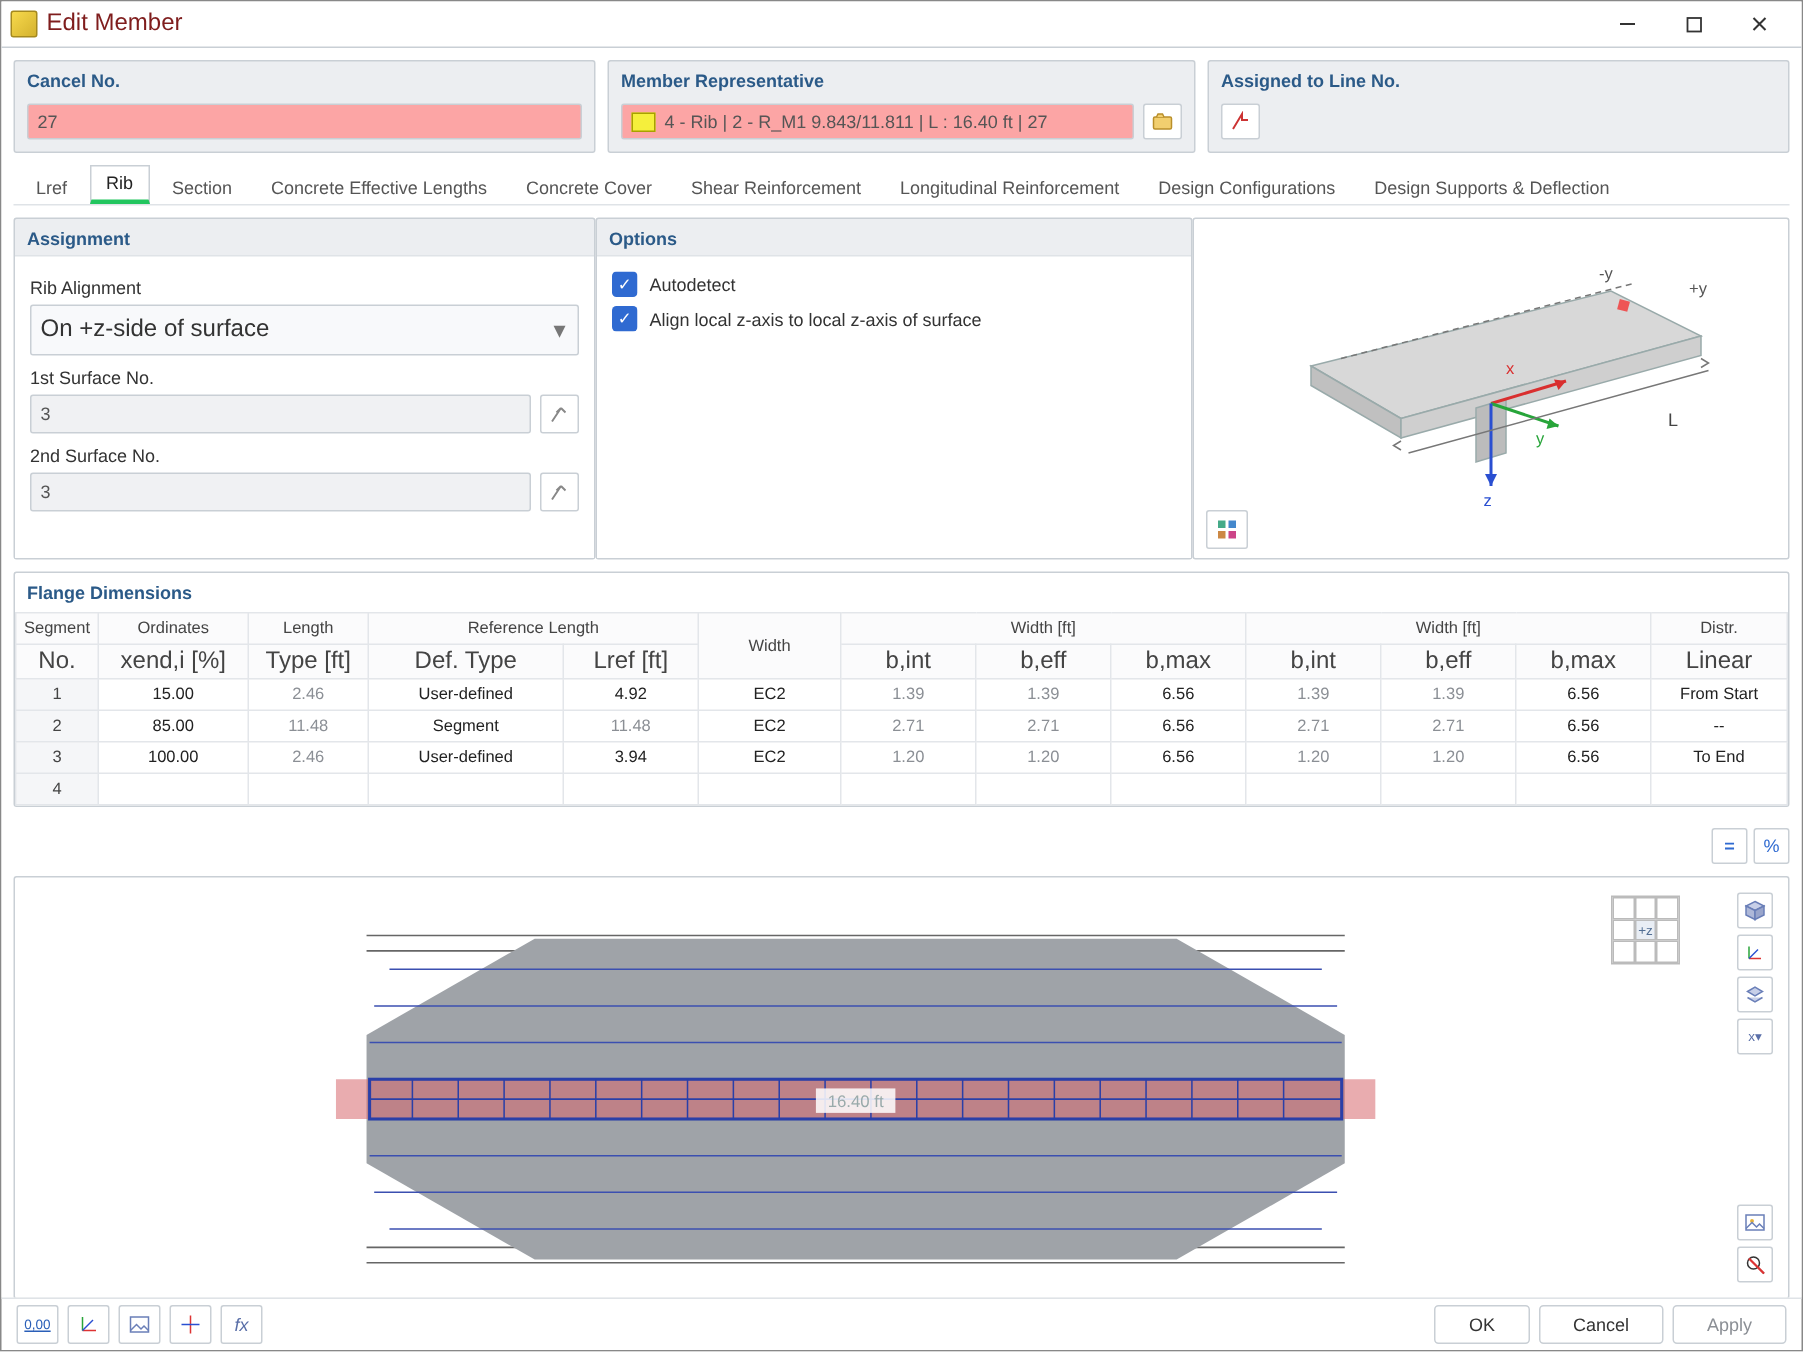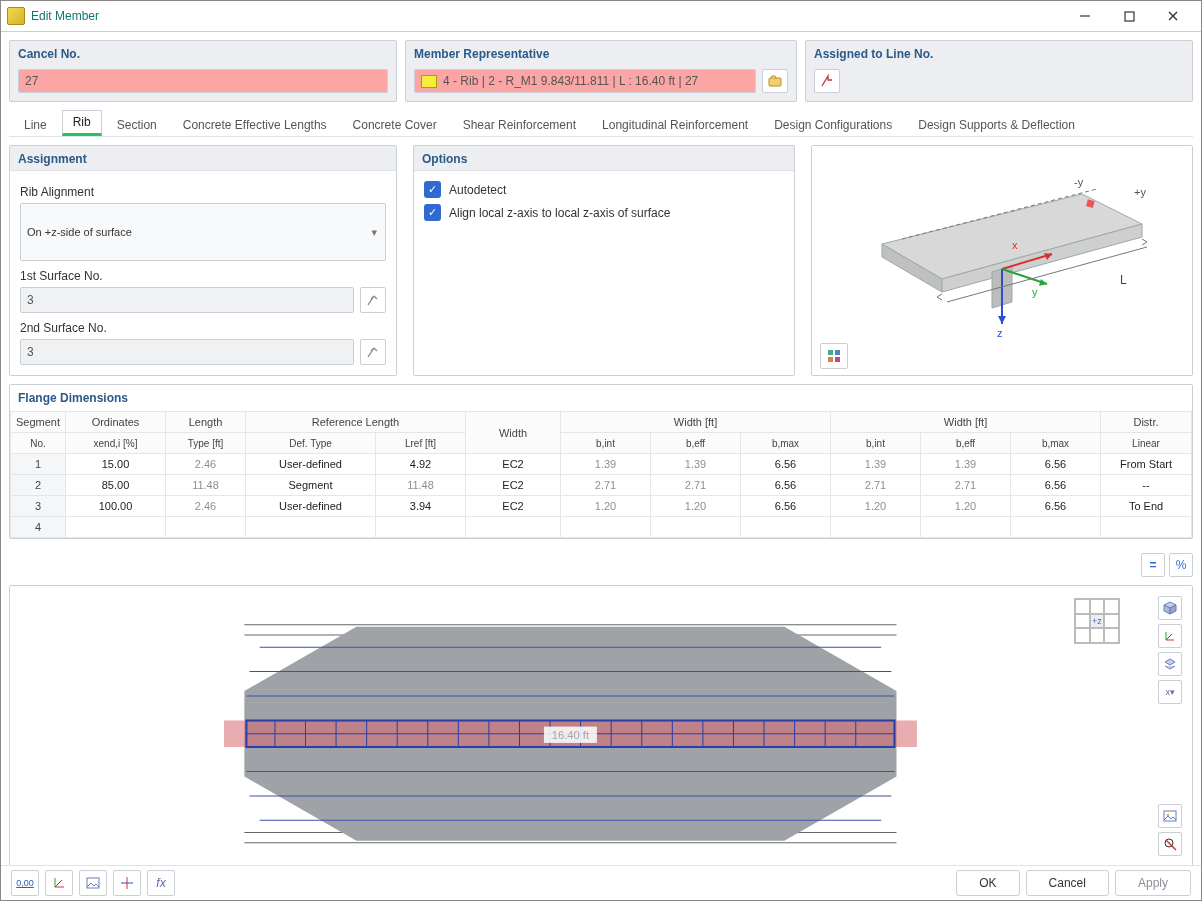--- a/index.html
+++ b/index.html
@@ -10,57 +10,57 @@
     --panel-bg:#ffffff;
     --dlg-bg:#f4f5f7;
     --dlg-bg2:#eceef1;
     --text:#222;
     --muted:#8b8f95;
   }
   html,body{margin:0;padding:0;font-family:"Segoe UI",Arial,sans-serif;font-size:12px;color:var(--text);background:#eee}
   .window{width:1202px;height:901px;margin:0;background:var(--panel-bg);border:1px solid #888;box-sizing:border-box;display:flex;flex-direction:column;position:relative}
   .titlebar{height:30px;display:flex;align-items:center;padding:0 6px;border-bottom:1px solid var(--border);background:#fff}
   .titlebar .app-icon{width:16px;height:16px;margin-right:6px;background:linear-gradient(135deg,#f7d94c,#d4b22e);border:1px solid #a5891e;border-radius:2px}
-  .titlebar .title{font-size:12px;color:#0f766e}
+  .titlebar .title{font-size:16px;color:#7f1d1d}
   .titlebar .spacer{flex:1}
   .win-btn{width:44px;height:28px;display:flex;align-items:center;justify-content:center;color:#333}
   .body{flex:1;padding:8px;display:flex;flex-direction:column;gap:8px;background:#fff;box-sizing:border-box;overflow:hidden}
   .toprow{display:flex;gap:8px}
   .panel{border:1px solid var(--border);border-radius:2px;background:var(--dlg-bg2);box-sizing:border-box}
   .panel-title{color:var(--blue);font-weight:600;padding:6px 8px 4px;font-size:12px}
   .field-row{display:flex;align-items:center;padding:4px 8px 8px;gap:6px}
   .input{flex:1;height:22px;border:1px solid var(--border);background:#fca5a5;color:#555;border-radius:2px;padding:0 6px;display:flex;align-items:center;font-size:12px}
   .icon-btn{width:24px;height:22px;border:1px solid var(--border);background:#fff;border-radius:2px;display:flex;align-items:center;justify-content:center;color:#7a4e00;font-size:13px}
   .tabs{display:flex;gap:4px;padding:0 4px;align-items:end;height:26px;border-bottom:1px solid var(--border-soft)}
   .tab{padding:4px 10px;color:#555;font-size:12px;border:1px solid transparent;border-bottom:none}
   .tab.active{background:#fff;border:1px solid var(--border);border-bottom:3px solid #22c55e;color:#222}
-  .midrow{display:flex;gap:16px}
+  .midrow{display:flex;gap:0}
   .midrow .panel{flex:1}
   .assign-body{padding:6px 10px 10px;background:#fff;margin:0}
   .lbl{color:#333;margin:8px 0 4px;font-size:12px}
-  .select{height:24px;border:1px solid var(--border);border-radius:2px;background:#f8f9fb;display:flex;align-items:center;padding:16px 6px;position:relative;color:#333;font-size:11px}
+  .select{height:24px;border:1px solid var(--border);border-radius:2px;background:#f8f9fb;display:flex;align-items:center;padding:4px 6px;position:relative;color:#333;font-size:16px}
   .select::after{content:"▾";position:absolute;right:8px;color:#777}
   .numbox{display:flex;gap:6px;align-items:center}
   .numbox .val{flex:1;height:24px;border:1px solid var(--border);background:#f0f1f3;border-radius:2px;display:flex;align-items:center;padding:0 6px;color:#555}
   .pick-btn{width:24px;height:24px;border:1px solid var(--border);background:#fff;border-radius:2px;display:flex;align-items:center;justify-content:center}
   .opts-body{padding:4px 10px 10px;background:#fff}
   .chk-line{display:flex;align-items:center;gap:8px;margin:6px 0;color:#333}
   .chk{width:15px;height:15px;border:1px solid transparent;border-radius:3px;background:#2f6ad1;display:flex;align-items:center;justify-content:center;color:#fff;font-size:11px}
   .preview3d{flex:0 0 370px;background:#fff;position:relative}
   .preview3d-body{padding:8px;height:210px;display:flex;align-items:center;justify-content:center;position:relative}
   .preview3d-toolbar{position:absolute;bottom:6px;left:8px}
   .flange-panel{border:1px solid var(--border);border-radius:2px;background:#fff}
   .flange-title{color:var(--blue);font-weight:600;padding:6px 8px 6px;font-size:12px}
   table.grid{width:100%;border-collapse:collapse;font-size:11px;table-layout:fixed}
   table.grid th,table.grid td{border:1px solid #e3e6ea;padding:2px 4px;text-align:center;height:16px}
   table.grid th{background:#fbfbfc;font-weight:400;color:#444}
   table.grid td.rowhead{background:#f5f6f8;color:#444}
   table.grid td.muted{color:var(--muted)}
   table.grid tr.empty td{color:transparent}
-  .sub{font-size:10px;color:#555}
+  .sub{font-size:16px;color:#555}
   .grid-wrap{overflow:auto}
   .btn-row{display:flex;justify-content:flex-end;gap:4px;margin-top:6px}
   .mini-btn{width:22px;height:22px;border:1px solid var(--border);background:#fff;border-radius:2px;display:flex;align-items:center;justify-content:center;font-size:12px;color:#2f6ad1}
   .viewer{flex:1;border:1px solid var(--border);border-radius:2px;background:#fff;position:relative;min-height:280px}
   .viewer-svg{position:absolute;inset:0}
   .viewer-tools{position:absolute;top:10px;right:10px;display:flex;flex-direction:column;gap:4px}
   .viewer-tools2{position:absolute;bottom:10px;right:10px;display:flex;flex-direction:column;gap:4px}
   .bottom-bar{height:34px;border-top:1px solid var(--border-soft);display:flex;align-items:center;padding:0 10px;gap:6px}
   .tool-btn{width:26px;height:24px;border:1px solid var(--border);border-radius:2px;background:#fff;display:flex;align-items:center;justify-content:center;color:#37579c}
   .bottom-bar .spacer{flex:1}
@@ -132,21 +132,21 @@
           <div class="icon-btn">
             <svg class="pick-svg" viewBox="0 0 14 14">
                 <path d="M2 12 L8 2 L8 6 L12 6" stroke="#c33"></path>
               </svg>
           </div>
         </div>
       </div>
     </div>
 
     <div class="tabs">
-      <div class="tab">Line</div>
+      <div class="tab">Lref</div>
       <div class="tab active">Rib</div>
       <div class="tab">Section</div>
       <div class="tab">Concrete Effective Lengths</div>
       <div class="tab">Concrete Cover</div>
       <div class="tab">Shear Reinforcement</div>
       <div class="tab">Longitudinal Reinforcement</div>
       <div class="tab">Design Configurations</div>
       <div class="tab">Design Supports &amp; Deflection</div>
     </div>
 

